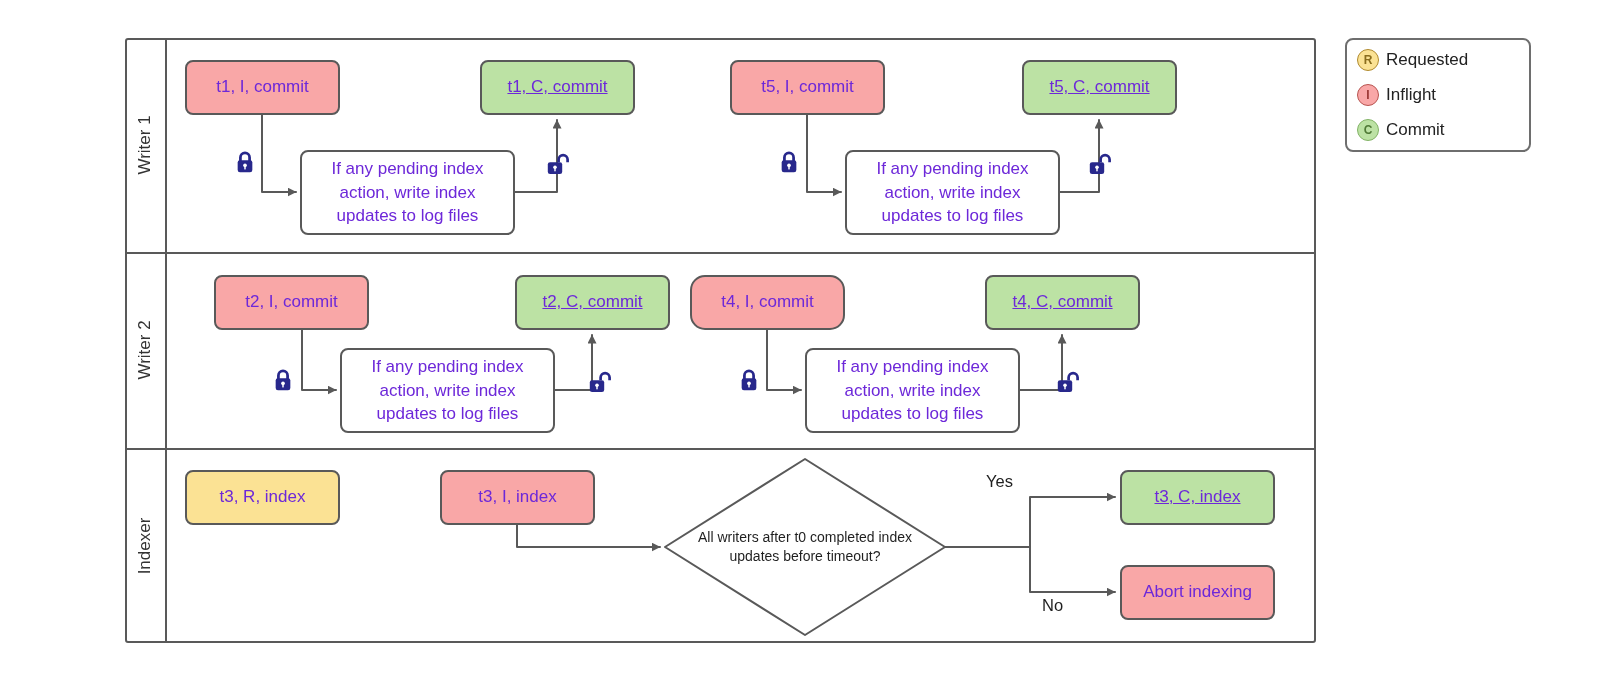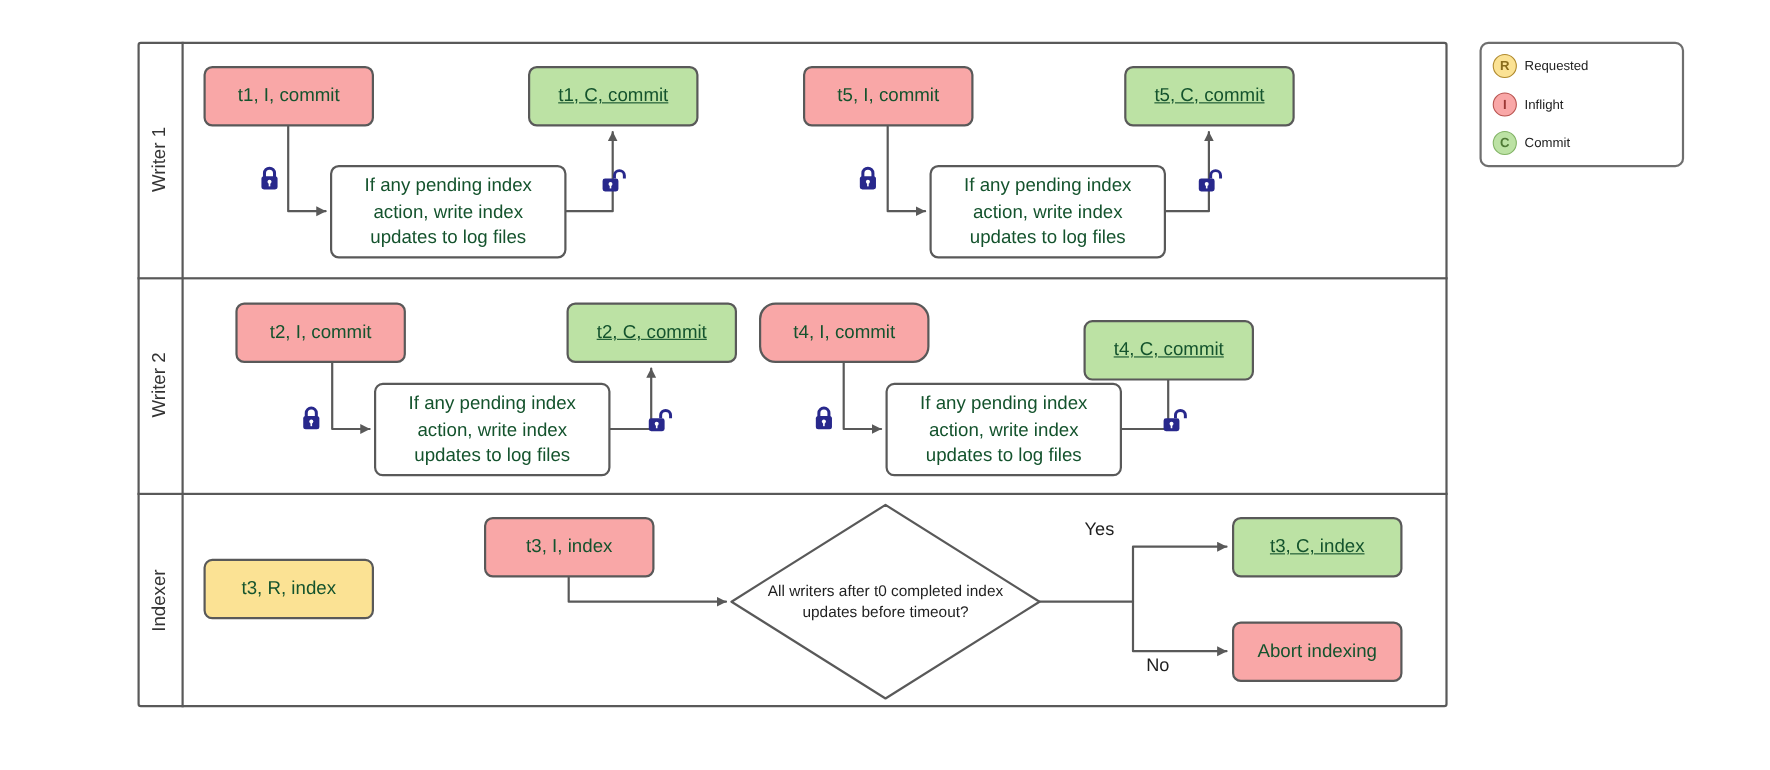--- a/index.html
+++ b/index.html
@@ -9,21 +9,21 @@
   .frame{position:absolute;left:125px;top:38px;width:1191px;height:605px;
          border:2px solid #595959;border-radius:3px;box-sizing:border-box;background:#fff;}
   .label-col-divider{position:absolute;left:165px;top:38px;width:0;height:605px;border-left:2px solid #595959;}
   .lane-divider{position:absolute;left:125px;width:1191px;height:0;border-top:2px solid #595959;}
 
   .lane-label{position:absolute;left:125px;width:40px;display:flex;align-items:center;justify-content:center;}
   .lane-label span{transform:rotate(-90deg);white-space:nowrap;font-size:17px;color:#333;}
 
   .node{position:absolute;border:2px solid #595959;border-radius:8px;box-sizing:border-box;
         display:flex;align-items:center;justify-content:center;text-align:center;
-        font-size:17px;line-height:1.3;color:#14532d;padding:4px 8px;}
+        font-size:17px;line-height:1.3;color:#6d28d9;padding:4px 8px;}
   .inflight{background:#F9A7A7;}
   .commit{background:#BCE2A4;text-decoration:underline;}
   .requested{background:#FBE294;}
   .process{background:#ffffff;line-height:1.4;}
 
   .overlay{position:absolute;left:0;top:0;width:1609px;height:700px;pointer-events:none;}
 
   .decision-text{position:absolute;left:685px;top:492px;width:240px;height:110px;
                  display:flex;align-items:center;justify-content:center;text-align:center;
                  font-size:14px;line-height:1.35;color:#1f1f1f;}
@@ -34,21 +34,21 @@
   .legend{position:absolute;left:1345px;top:38px;width:186px;height:114px;box-sizing:border-box;
           border:2px solid #6e6e6e;border-radius:8px;background:#fff;padding:9px 10px;
           display:flex;flex-direction:column;justify-content:space-between;}
   .legend-row{display:flex;align-items:center;gap:7px;}
   .legend-circle{width:22px;height:22px;border-radius:50%;box-sizing:border-box;
                  display:flex;align-items:center;justify-content:center;
                  font-size:12px;font-weight:bold;}
   .lc-requested{background:#FBE294;border:1.5px solid #b08a2e;color:#8a6d1d;}
   .lc-inflight{background:#F9A7A7;border:1.5px solid #b85450;color:#9c3835;}
   .lc-commit{background:#BCE2A4;border:1.5px solid #82b366;color:#4f7a36;}
-  .legend-label{font-size:12px;color:#222;}
+  .legend-label{font-size:17px;color:#222;}
 </style>
 </head>
 <body>
 
 <div class="canvas">
 
   <div class="frame"></div>
   <div class="label-col-divider"></div>
   <div class="lane-divider" style="top:252px;"></div>
   <div class="lane-divider" style="top:448px;"></div>
@@ -92,23 +92,23 @@
   <div class="node commit" style="left:480px;top:60px;width:155px;height:55px;">t1, C, commit</div>
   <div class="node inflight" style="left:730px;top:60px;width:155px;height:55px;">t5, I, commit</div>
   <div class="node process" style="left:845px;top:150px;width:215px;height:85px;">If any pending index action, write index updates to log files</div>
   <div class="node commit" style="left:1022px;top:60px;width:155px;height:55px;">t5, C, commit</div>
 
   <div class="node inflight" style="left:214px;top:275px;width:155px;height:55px;">t2, I, commit</div>
   <div class="node process" style="left:340px;top:348px;width:215px;height:85px;">If any pending index action, write index updates to log files</div>
   <div class="node commit" style="left:515px;top:275px;width:155px;height:55px;">t2, C, commit</div>
   <div class="node inflight" style="left:690px;top:275px;width:155px;height:55px;border-radius:15px;">t4, I, commit</div>
   <div class="node process" style="left:805px;top:348px;width:215px;height:85px;">If any pending index action, write index updates to log files</div>
-  <div class="node commit" style="left:985px;top:275px;width:155px;height:55px;margin-top:16px;">t4, C, commit</div>
-
-  <div class="node requested" style="left:185px;top:470px;width:155px;height:55px;margin-top:38px;">t3, R, index</div>
+  <div class="node commit" style="left:985px;top:275px;width:155px;height:55px;">t4, C, commit</div>
+
+  <div class="node requested" style="left:185px;top:470px;width:155px;height:55px;">t3, R, index</div>
   <div class="node inflight" style="left:440px;top:470px;width:155px;height:55px;">t3, I, index</div>
   <div class="decision-text">All writers after t0 completed index updates before timeout?</div>
   <div class="branch-label" style="left:986px;top:472px;">Yes</div>
   <div class="branch-label" style="left:1042px;top:596px;">No</div>
   <div class="node commit" style="left:1120px;top:470px;width:155px;height:55px;">t3, C, index</div>
   <div class="node inflight" style="left:1120px;top:565px;width:155px;height:55px;">Abort indexing</div>
 
   <div class="lock" style="left:234px;top:150px;">
     <svg width="22" height="26" viewBox="0 0 24 28">
         <path d="M7 12 V8 a5 5 0 0 1 10 0 V12" fill="none" stroke="#28288C" stroke-width="3"></path>

